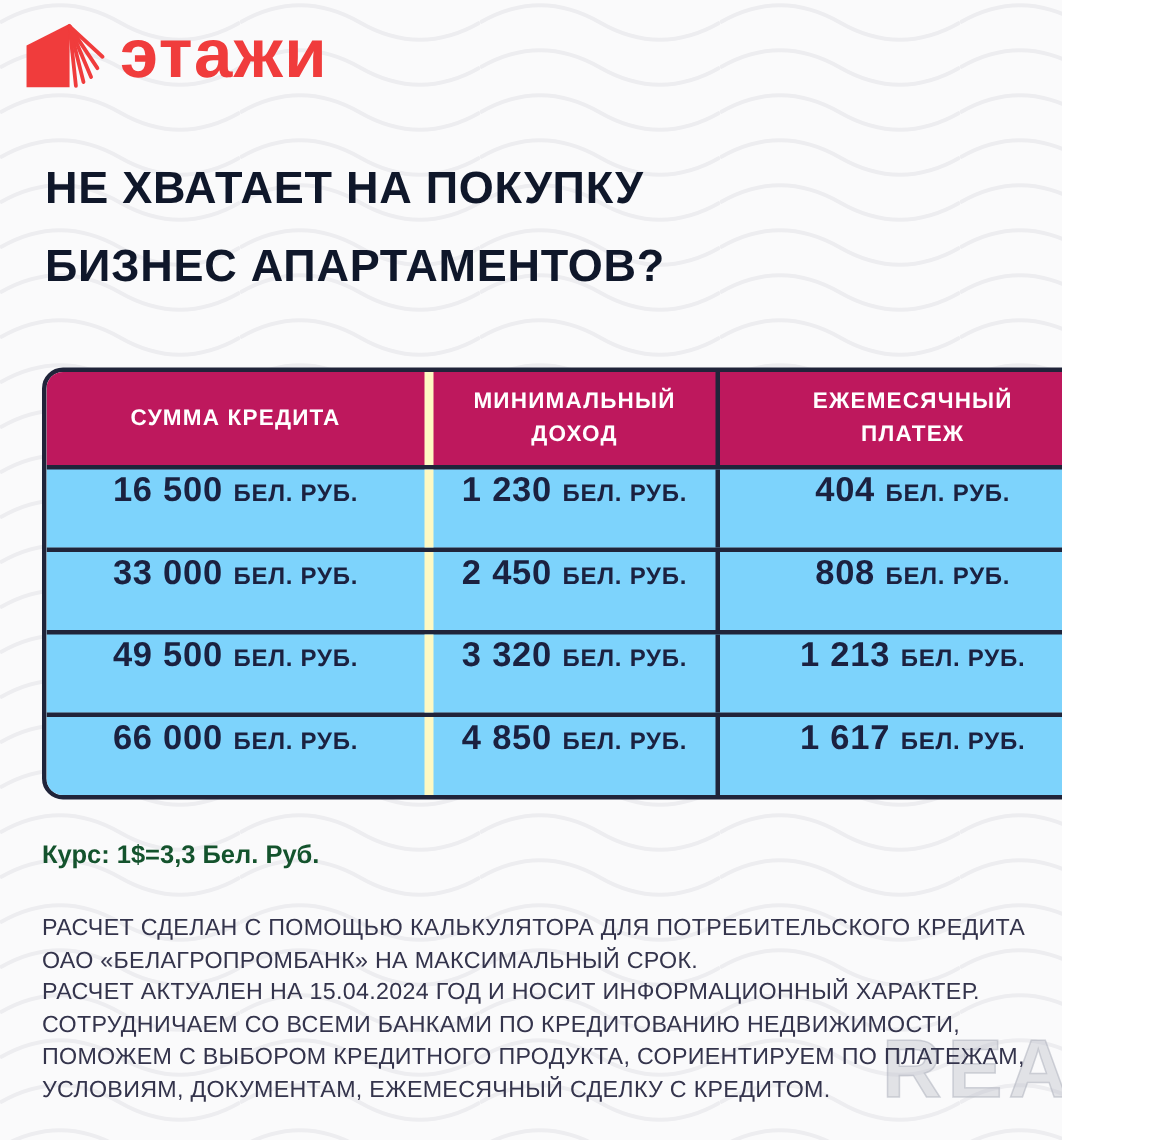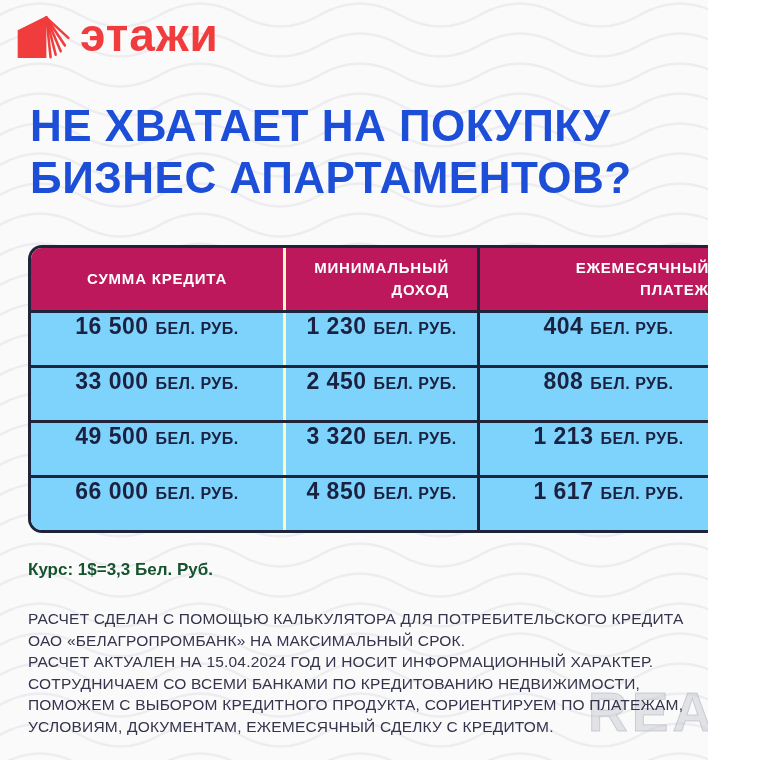--- a/index.html
+++ b/index.html
@@ -10,39 +10,39 @@
   }
   .bg-waves { position:absolute; inset:0; z-index:0; }
 
   
   .logo { position:absolute; top:12px; left:16px; display:flex; align-items:center; gap:10px; z-index:2; }
   .logo-text { font-size:46px; font-weight:800; color:#f03c3c; letter-spacing:1px; line-height:1; padding-bottom:4px; }
 
   
   .heading {
     position:absolute; left:30px; top:100px; width:720px; z-index:2;
-    font-size:44px; font-weight:800; color:#1d4ed8;
+    font-size:30px; font-weight:800; color:#0f172a;
     line-height:52px; letter-spacing:0.5px;
   }
 
   
   .credit-table {
     position:absolute; left:28px; top:245px; width:712px; z-index:2;
     background:#ffffff; border:3px solid #20243a; border-radius:14px;
     overflow:hidden;
   }
   .t-head { display:flex; background:#be185d; }
   .t-row { display:flex; border-top:3px solid #20243a; background:#7dd3fc; }
   .t-cell {
     display:flex; flex-direction:column; align-items:center; justify-content:center;
     text-align:center;
   }
   .t-cell.c1 { width:35.7%; }
-  .t-cell.c2 { width:27.9%; border-left:3px solid #fef9c3; border-right:3px solid #20243a;text-align:right; }
-  .t-cell.c3 { width:36.4%;text-align:right; }
+  .t-cell.c2 { width:27.9%; border-left:6px solid #fef9c3; border-right:3px solid #20243a; }
+  .t-cell.c3 { width:36.4%; }
   .t-head .t-cell { height:62px; padding:6px 28px; }
   .t-row  .t-cell { height:52px; flex-direction:row; align-items:baseline; gap:7px; }
   .th-label {
     color:#ffffff; font-size:15px; font-weight:700;
     letter-spacing:0.8px; line-height:1.45;
   }
   .amount { font-size:23px; font-weight:700; color:#1b2140; letter-spacing:0.5px; }
   .unit   { font-size:16px; font-weight:700; color:#1b2140; letter-spacing:0.5px; }
 
   

